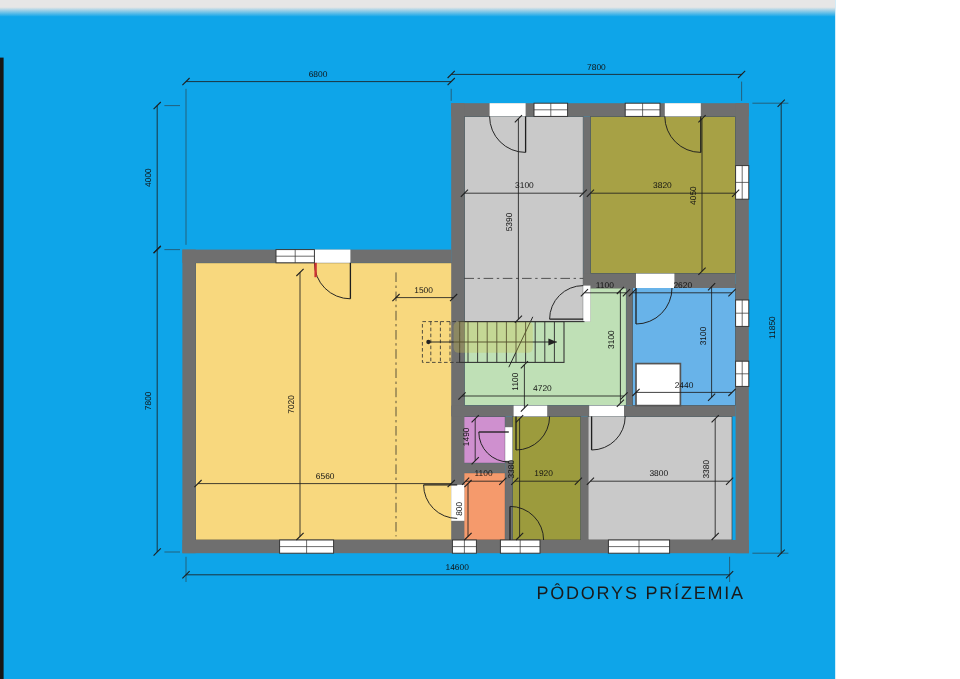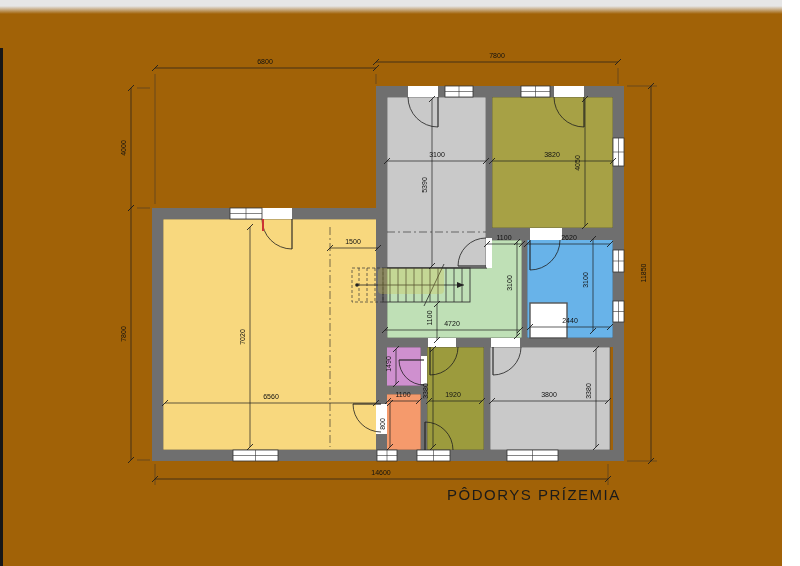--- a/index.html
+++ b/index.html
@@ -1,16 +1,16 @@
 <!DOCTYPE html>
 <html><head>
 <meta charset="utf-8">
 <style>
   html,body{margin:0;padding:0;background:#fff;}
-  .stage{position:relative;width:782px;height:566px;background:#a16207;overflow:hidden;
+  .stage{position:relative;width:696px;height:566px;background:#0ea5e9;overflow:hidden;
          font-family:"Liberation Sans", sans-serif;}
   .top-strip{position:absolute;left:0;top:0;width:800px;height:14px;
              background:linear-gradient(#e6e6e6 0px,#e6e6e6 6px,rgba(230,230,230,0) 14px);}
   .left-bar{position:absolute;left:0;top:48px;width:3px;height:518px;background:#171717;}
   .title{position:absolute;left:447px;top:486px;width:162px;text-align:right;
          font-size:15px;letter-spacing:1.5px;color:#1a1a1a;white-space:nowrap;
          font-family:"Liberation Sans", sans-serif;}
   svg text{font-family:"Liberation Sans", sans-serif;font-size:7px;fill:#111;}
 </style>
 </head>

